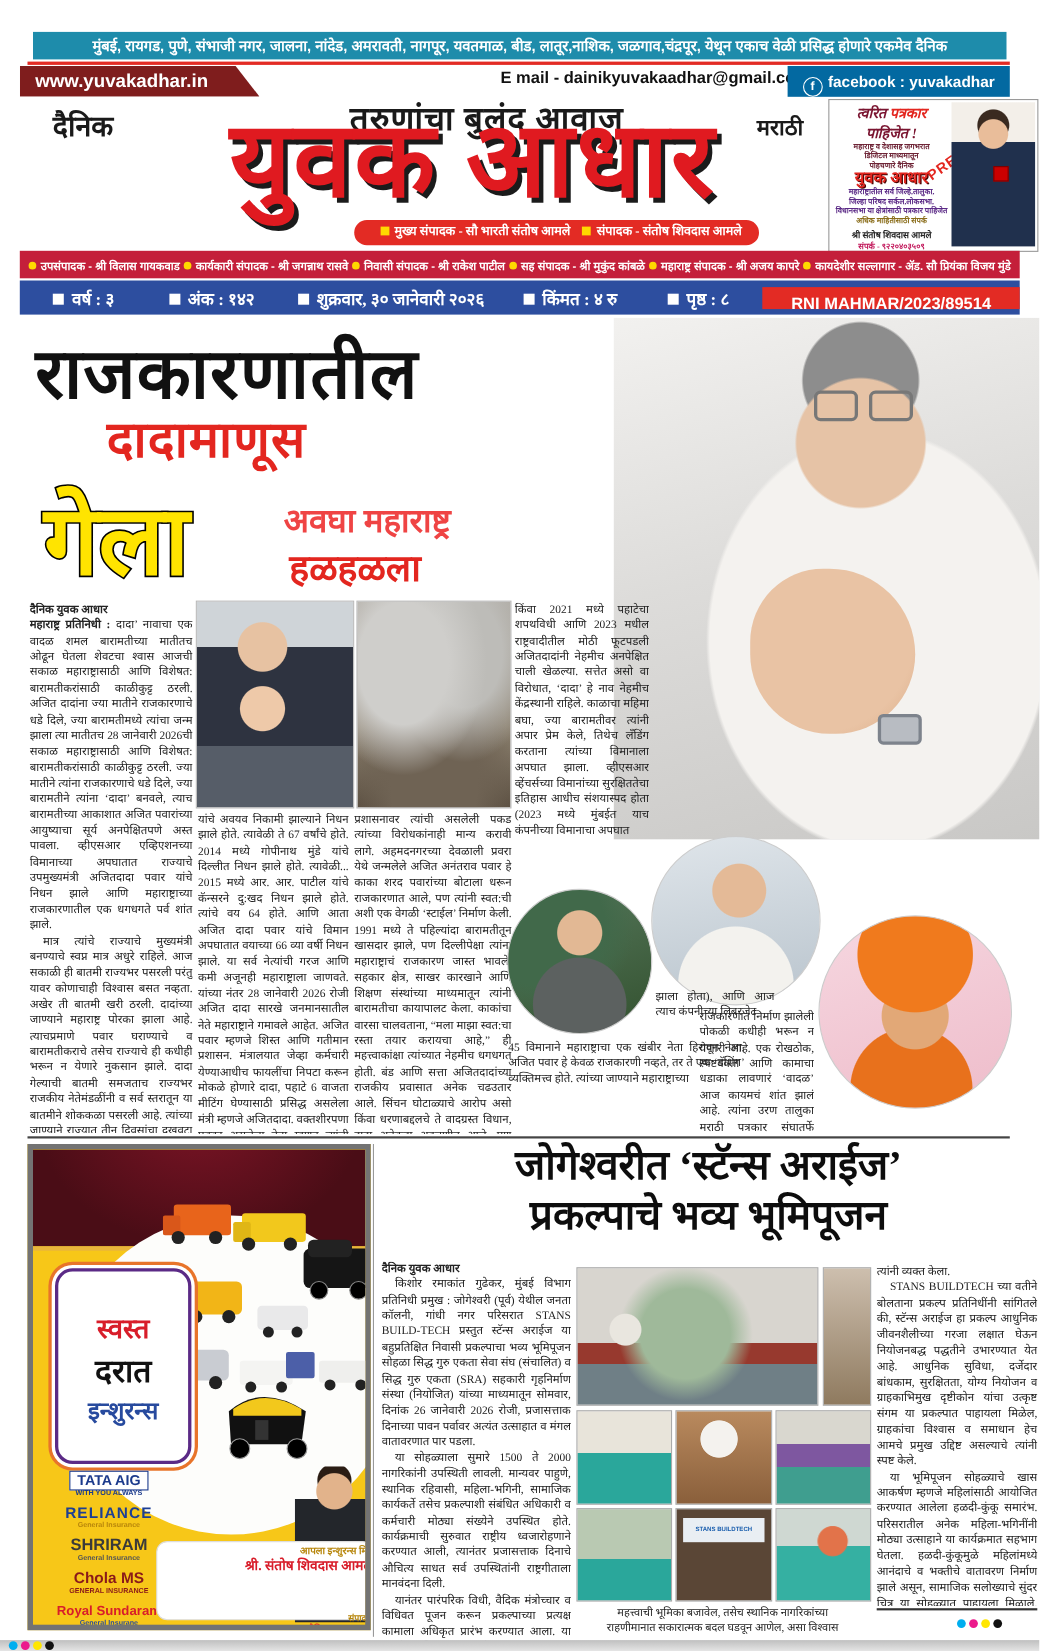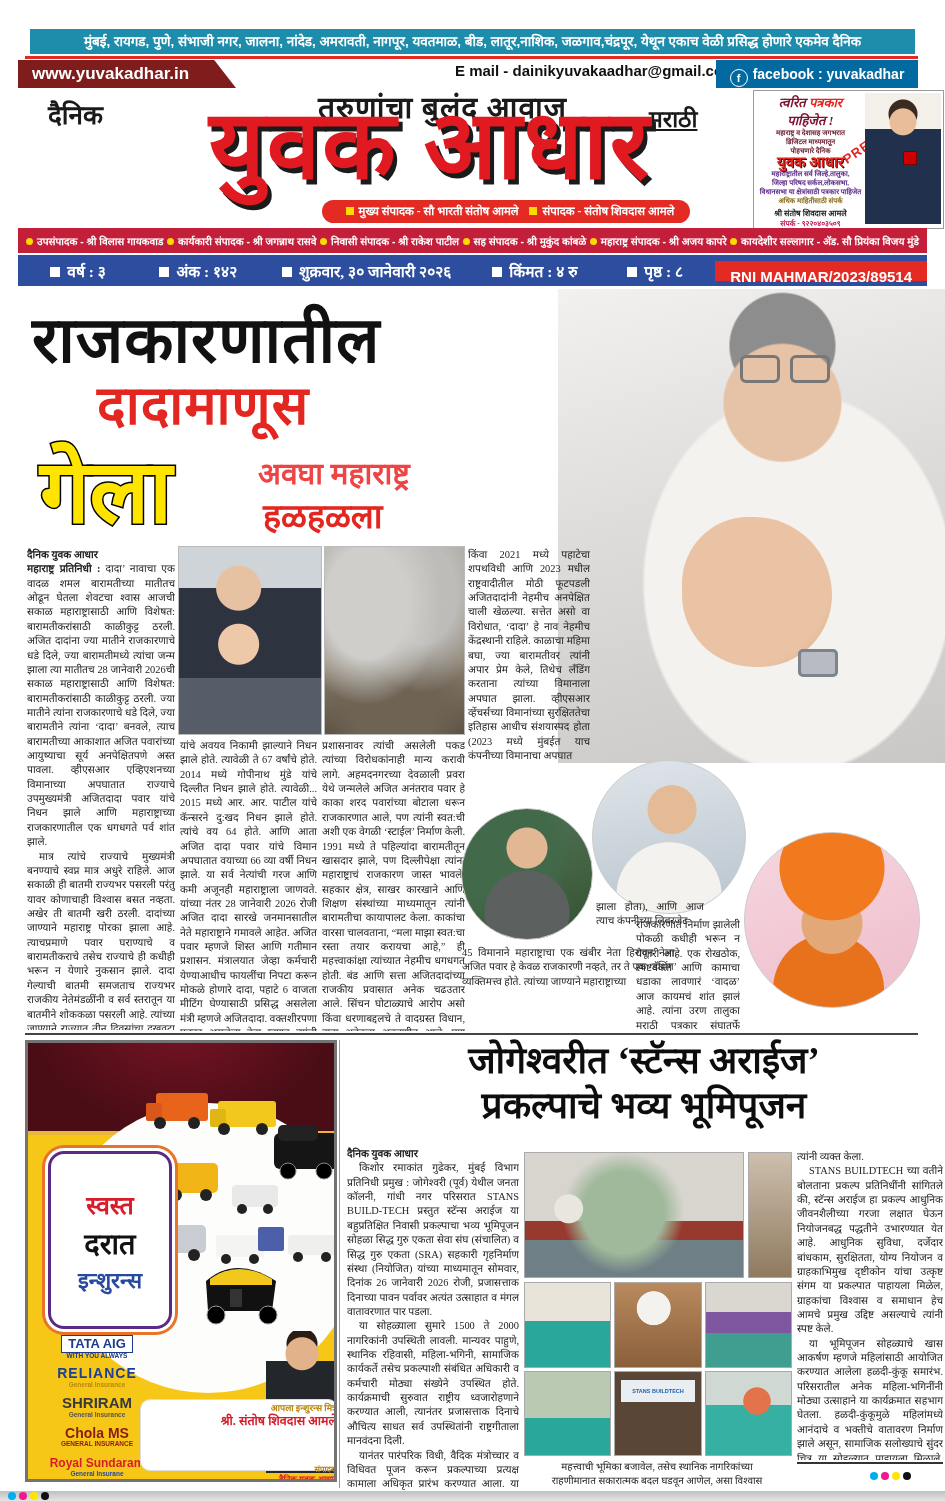--- a/index.html
+++ b/index.html
@@ -19,21 +19,21 @@
     clip-path:polygon(0 0,90% 0,100% 100%,0 100%);}
   .email{left:455px;top:62px;font-size:15px;font-weight:bold;color:#111;}
   .fbbox{left:716px;top:60px;width:202px;height:28px;background:#0369a1;color:#fff;
     font-size:14px;font-weight:bold;line-height:28px;text-align:center;}
   .fbicon{display:inline-block;width:16px;height:16px;border:1.5px solid #fff;border-radius:50%;
     line-height:16px;font-size:11px;margin-right:5px;vertical-align:-3px;}
 
   
   .daily{left:48px;top:96px;font-size:26px;font-weight:bold;}
   .tagline{left:318px;top:86px;font-size:30px;font-weight:bold;letter-spacing:1px;}
-  .lang{left:649px;top:102px;font-size:23px;font-weight:bold;text-decoration:underline;}
+  .lang{left:688px;top:102px;font-size:20px;font-weight:bold;}
   .title{left:110px;top:96px;width:640px;text-align:center;font-size:96px;line-height:1.05;
     font-weight:bold;color:#e01a20;text-shadow:4px 5px 0 #1b1b1b;letter-spacing:2px;}
   .ribbon{left:322px;top:200px;width:368px;height:23px;background:#e32b24;border-radius:12px;
     color:#fff;font-size:11.5px;font-weight:bold;line-height:23px;text-align:center;}
   .ysq{display:inline-block;width:8px;height:8px;background:#ffd900;margin:0 5px 0 8px;}
 
   
   .pressad{left:753px;top:90px;width:189px;height:137px;border:1px solid #9a9a9a;background:#fff;overflow:hidden;}
   .pa-left{position:absolute;left:4px;top:2px;width:105px;text-align:center;}
   .pa-t1{font-size:13px;font-weight:bold;font-style:italic;color:#7a1430;}
@@ -53,26 +53,26 @@
 
   
   .editors{left:18px;top:228px;width:909px;height:25px;background:#c41f3a;color:#fff;
     display:flex;align-items:center;justify-content:space-between;padding:0 8px;box-sizing:border-box;
     font-size:10.3px;font-weight:bold;}
   .edot{display:inline-block;width:7px;height:7px;border-radius:50%;background:#ffd900;margin-right:4px;vertical-align:0px;}
   .infobar{left:18px;top:255px;width:909px;height:31px;background:#2d4e9f;color:#fff;
     display:flex;align-items:center;font-size:15.5px;font-weight:bold;}
   .infobar .itm{flex:1;text-align:center;white-space:nowrap;}
   .wsq{display:inline-block;width:10px;height:10px;background:#fff;margin-right:7px;}
-  .rni{background:#e32b24;height:20px;line-height:31px;padding:0 15px;font-size:15px;
+  .rni{background:#e32b24;height:20px;line-height:31px;padding:0 26px;font-size:15px;
     font-family:"Liberation Sans",sans-serif;white-space:nowrap;}
 
   
   .hl1{left:32px;top:294px;font-size:64px;font-weight:bold;color:#111;letter-spacing:1px;}
-  .hl2{left:97px;top:366px;font-size:54px;font-weight:bold;color:#e3261f;letter-spacing:1px;}
+  .hl2{left:97px;top:366px;font-size:46px;font-weight:bold;color:#e3261f;letter-spacing:1px;}
   .hl3{left:40px;top:428px;font-size:88px;font-weight:bold;color:#ffe400;
     -webkit-text-stroke:3px #000;paint-order:stroke fill;}
   .hl4{left:258px;top:452px;font-size:30px;font-weight:bold;color:#ef4444;}
   .hl5{left:263px;top:492px;font-size:34px;font-weight:bold;color:#e3261f;}
 
   
   .leadphoto{left:558px;top:289px;width:387px;height:474px;overflow:hidden;
     background:
       radial-gradient(circle at 58% 24%, #e6c3a6 0 58px, transparent 60px),
       radial-gradient(circle at 58% 12%, #8d8d8d 0 52px, transparent 54px),
@@ -113,21 +113,21 @@
       radial-gradient(circle at 50% 20%, #f07a1d 0 52px, transparent 53px),
       radial-gradient(circle at 50% 52%, #e2a877 0 30px, transparent 31px),
       radial-gradient(circle at 48% 90%, #e8711c 0 55px, transparent 56px),
       linear-gradient(160deg,#f6d7e0 0%,#eebcca 100%);}
 
   
   .divline{left:25px;top:1033px;width:893px;height:2px;background:#444;}
   .vline{left:339px;top:1040px;width:1px;height:448px;background:#999;}
 
   
-  .ad{left:25px;top:1040px;width:312px;height:442px;overflow:hidden;background:#f7c718;border:3px solid #737373;box-sizing:border-box;}
+  .ad{left:25px;top:1040px;width:312px;height:442px;overflow:hidden;background:#f7c718;border:5px solid #737373;box-sizing:border-box;}
   .ad-top{position:absolute;left:0;top:0;width:100%;height:88px;
     background:radial-gradient(ellipse at 50% -40%, #7d1426 0%, #4a0d16 70%);
     border-bottom:4px solid #e9b63c;}
   .ad-blob{position:absolute;left:30px;top:60px;width:300px;height:290px;border-radius:50%;background:#fdfdfb;}
   .ad-frame{position:absolute;left:20px;top:108px;width:118px;height:172px;background:#fff;
     border:3px solid #5b2a86;border-radius:16px;box-shadow:0 0 0 3px #fff,0 0 0 6px #e8742a;
     display:flex;flex-direction:column;align-items:center;justify-content:center;gap:2px;}
   .ad-f1{font-size:25px;font-weight:bold;color:#d81d2a;}
   .ad-f2{font-size:29px;font-weight:bold;color:#111;}
   .ad-f3{font-size:22px;font-weight:bold;color:#274a9e;}

